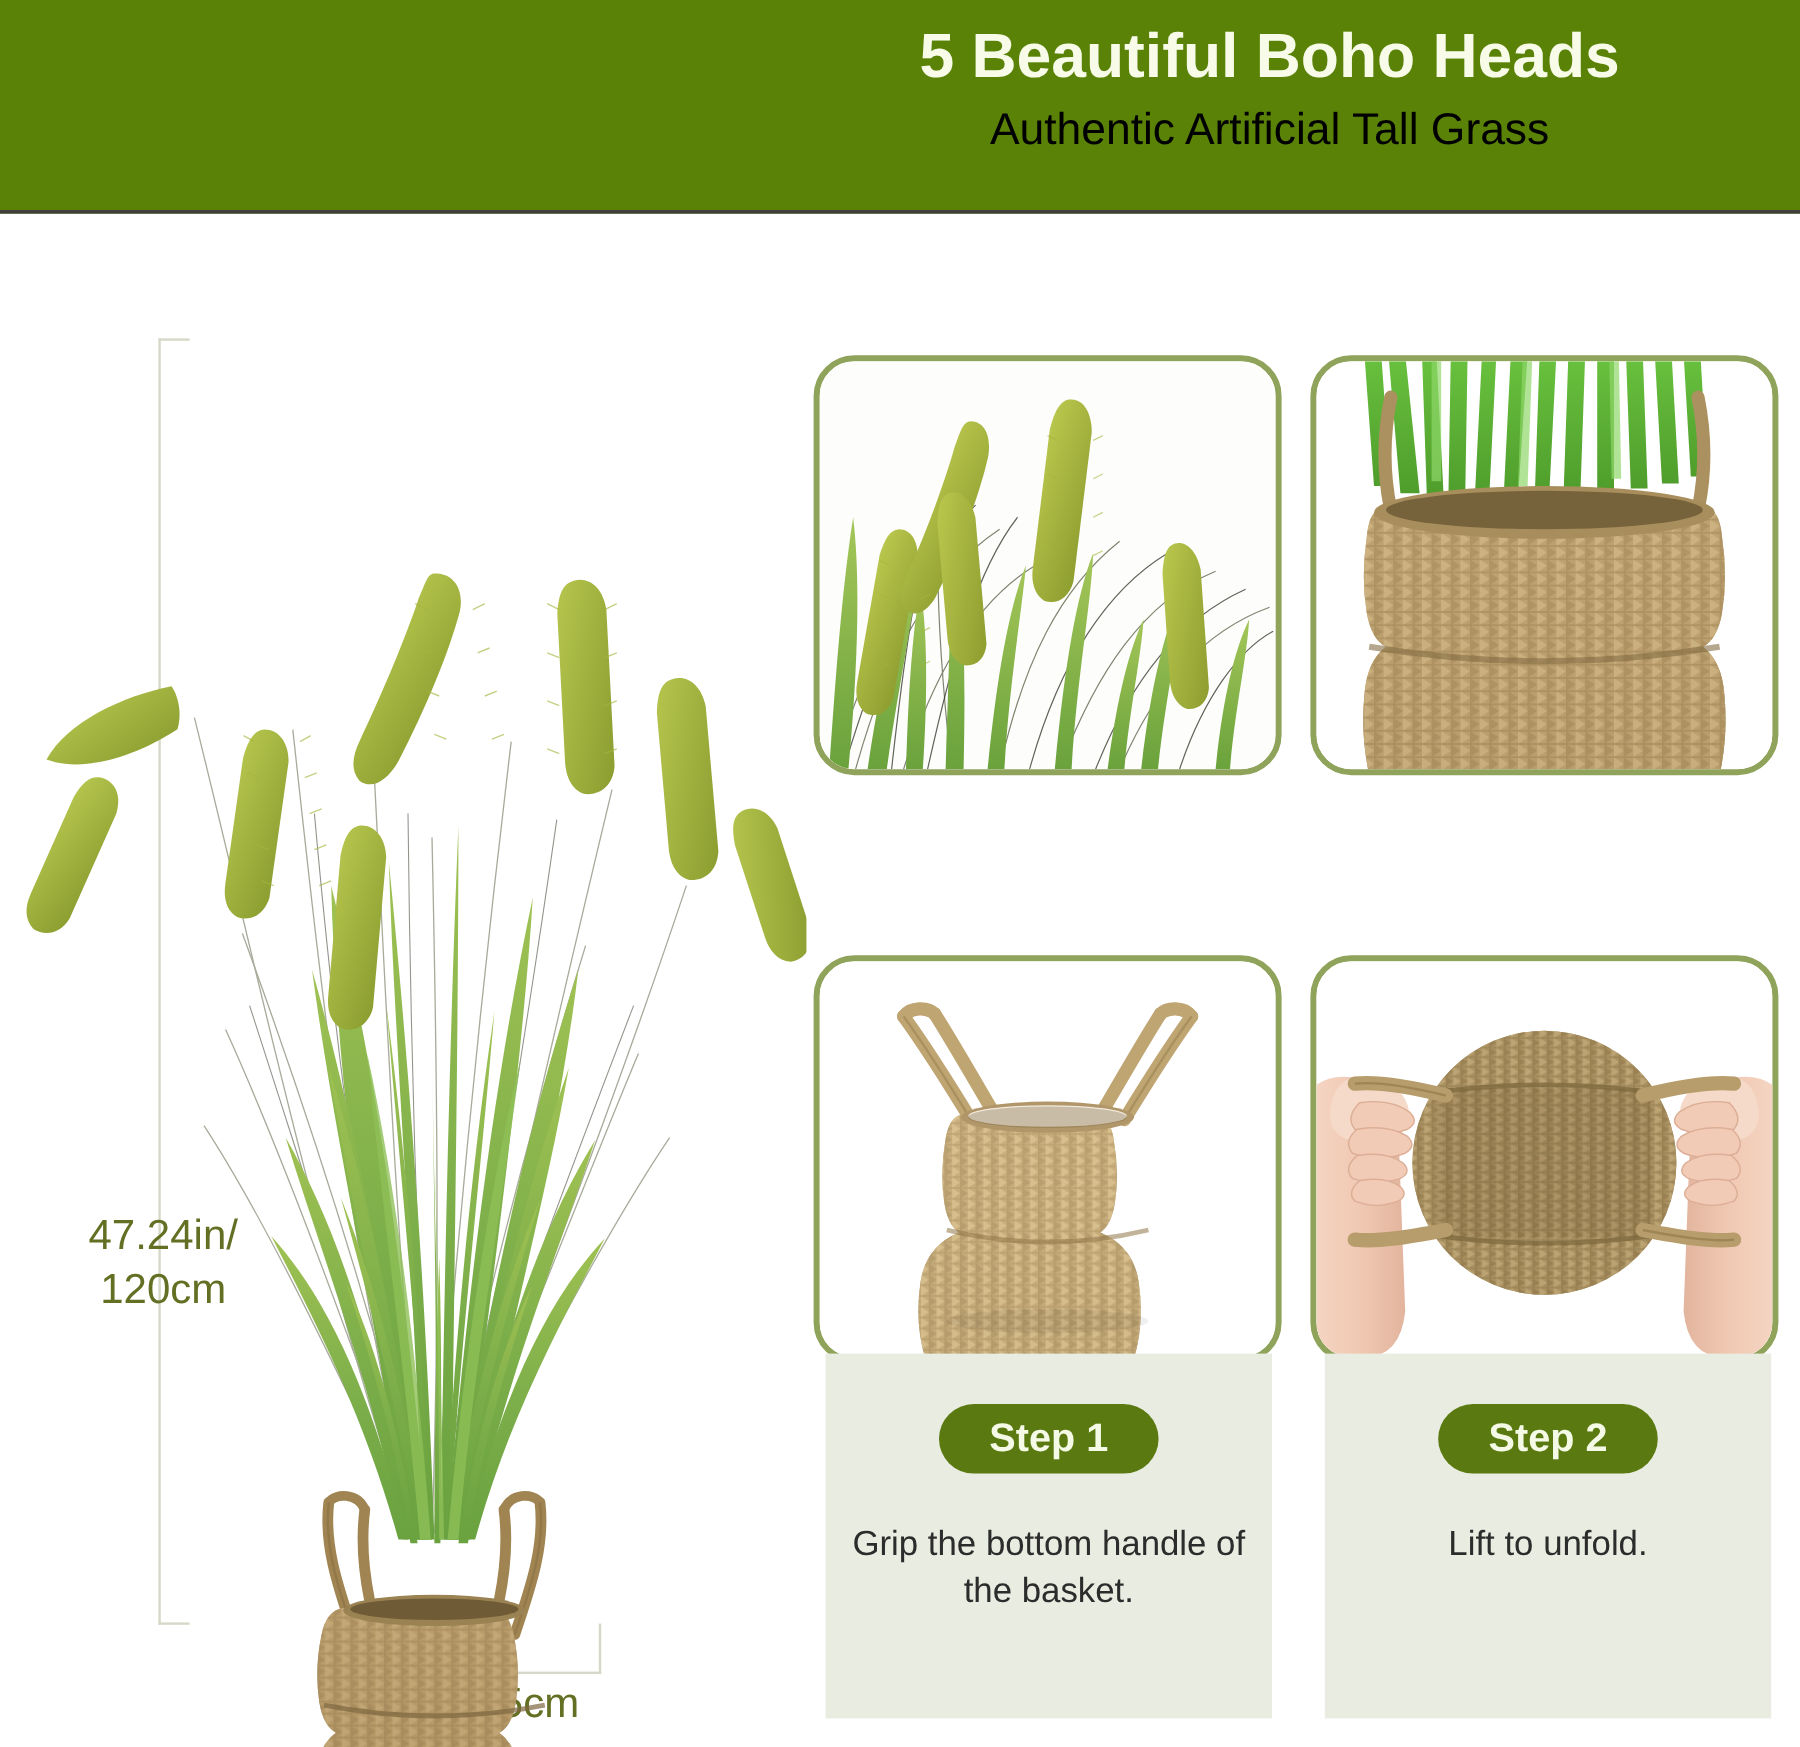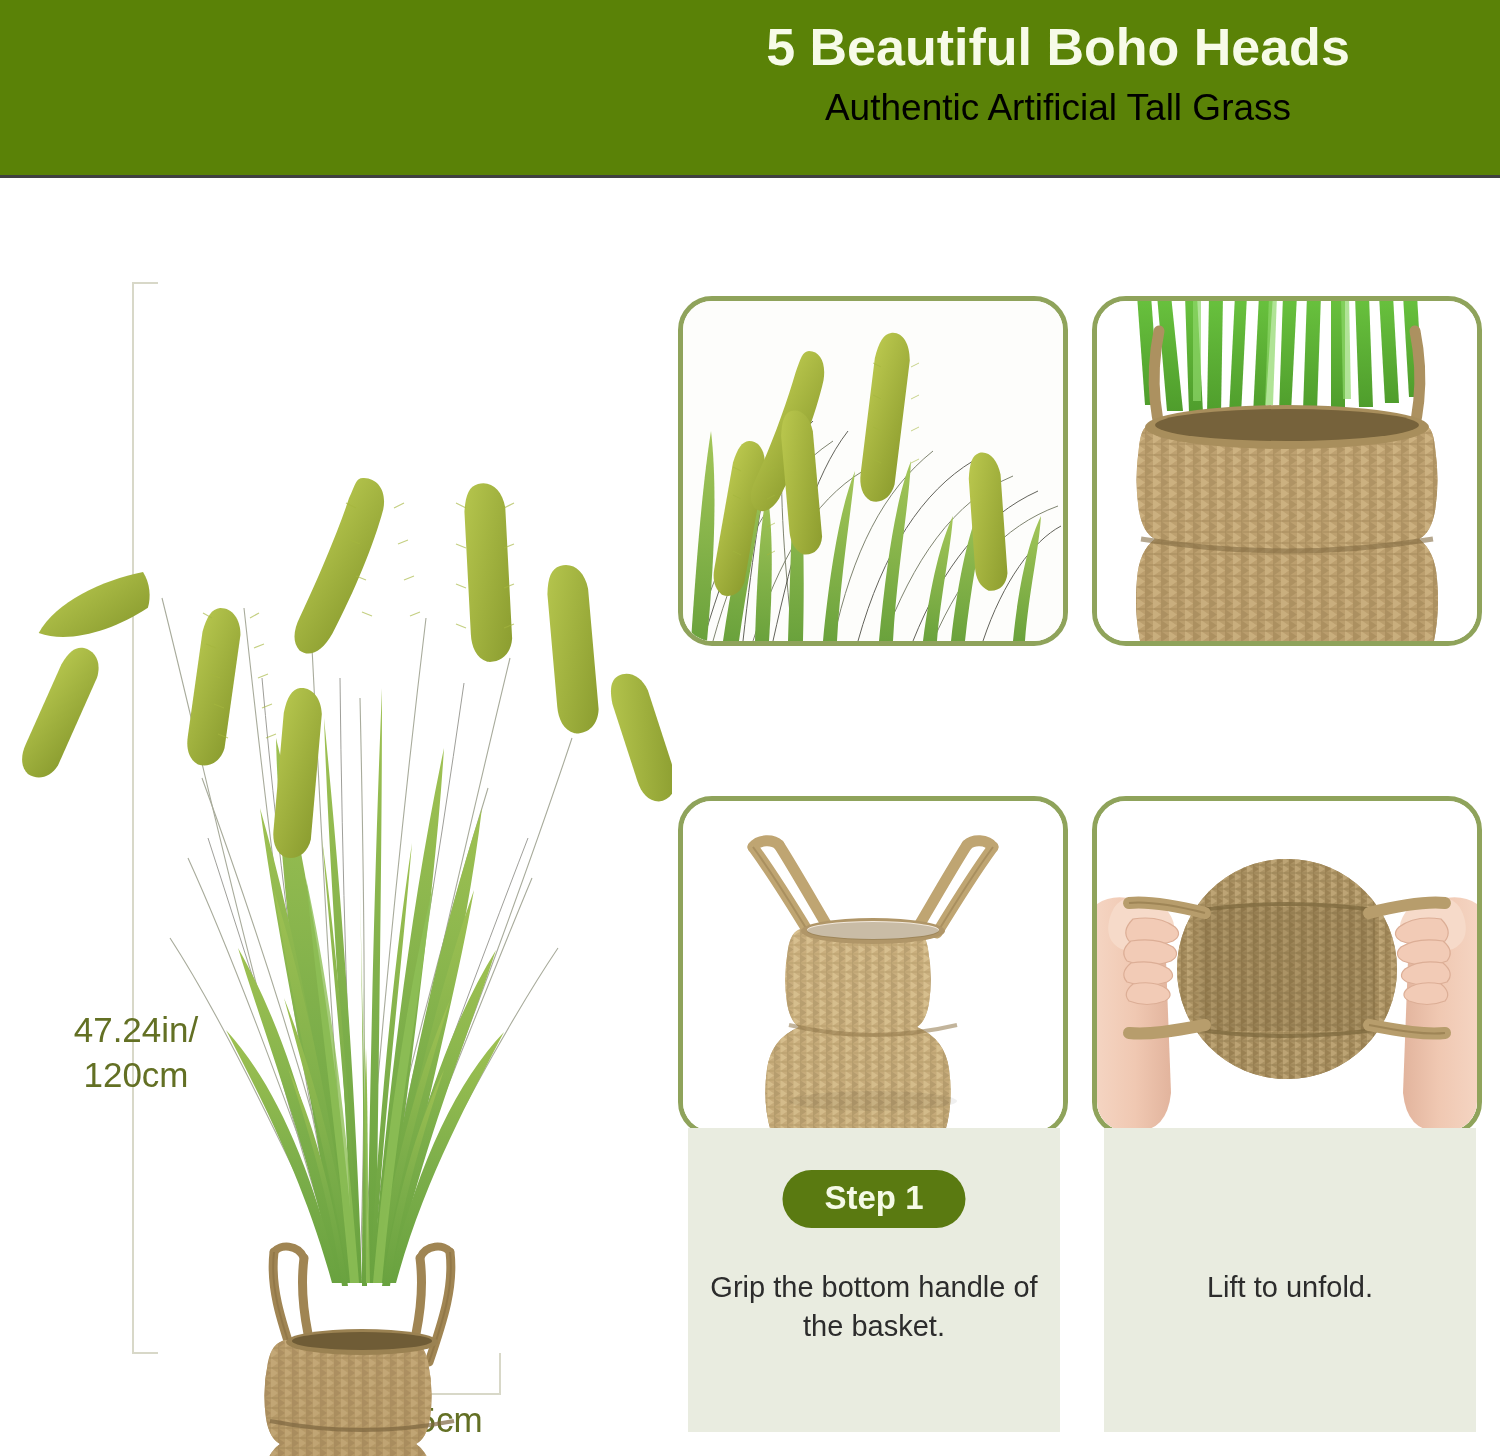--- a/index.html
+++ b/index.html
@@ -637,16 +637,17 @@
       </g>
     </svg>
   </div>
 
   <div class="step-block left">
     <div class="step-badge">Step 1</div>
     <div class="step-caption">Grip the bottom handle of the basket.</div>
   </div>
 
   <div class="step-block right">
+    <div class="step-badge">Step 2</div>
     <div class="step-caption">Lift to unfold.</div>
   </div>
 
 </div>
 
 </body></html>

